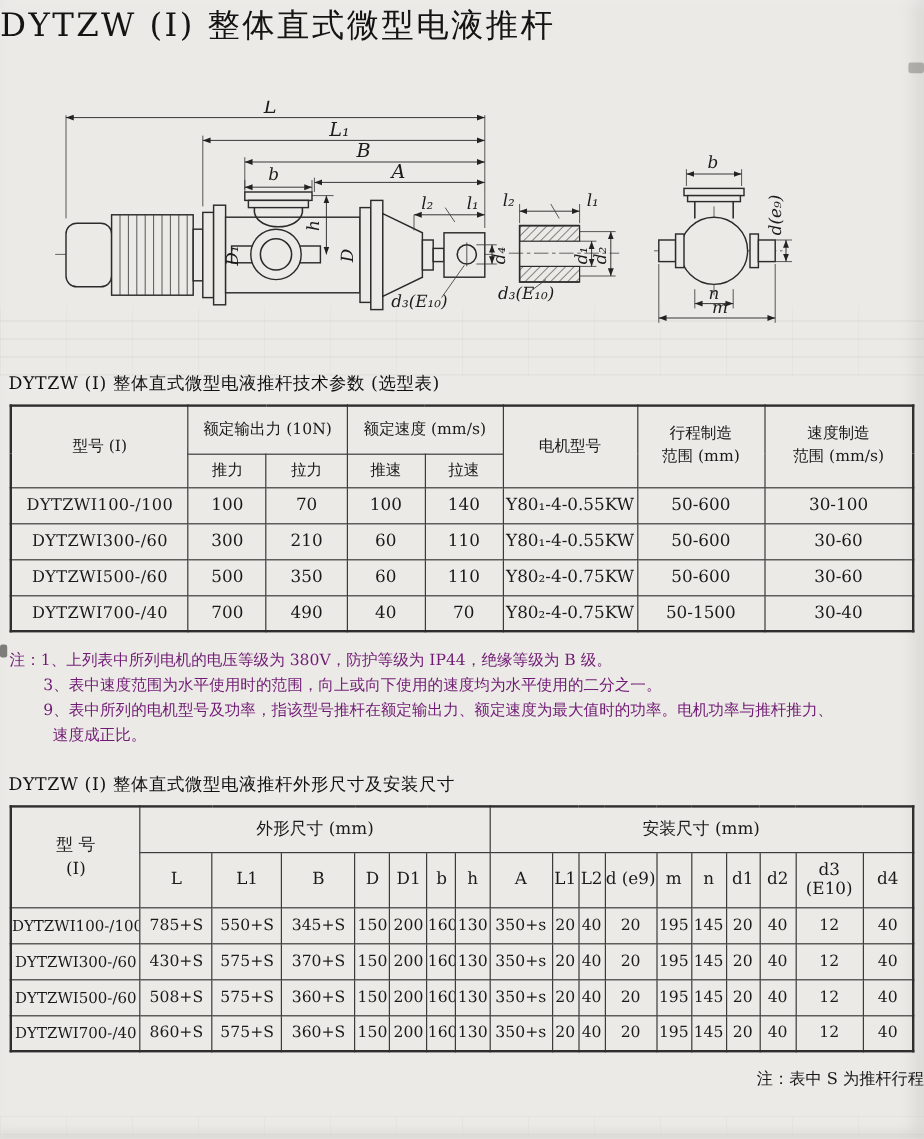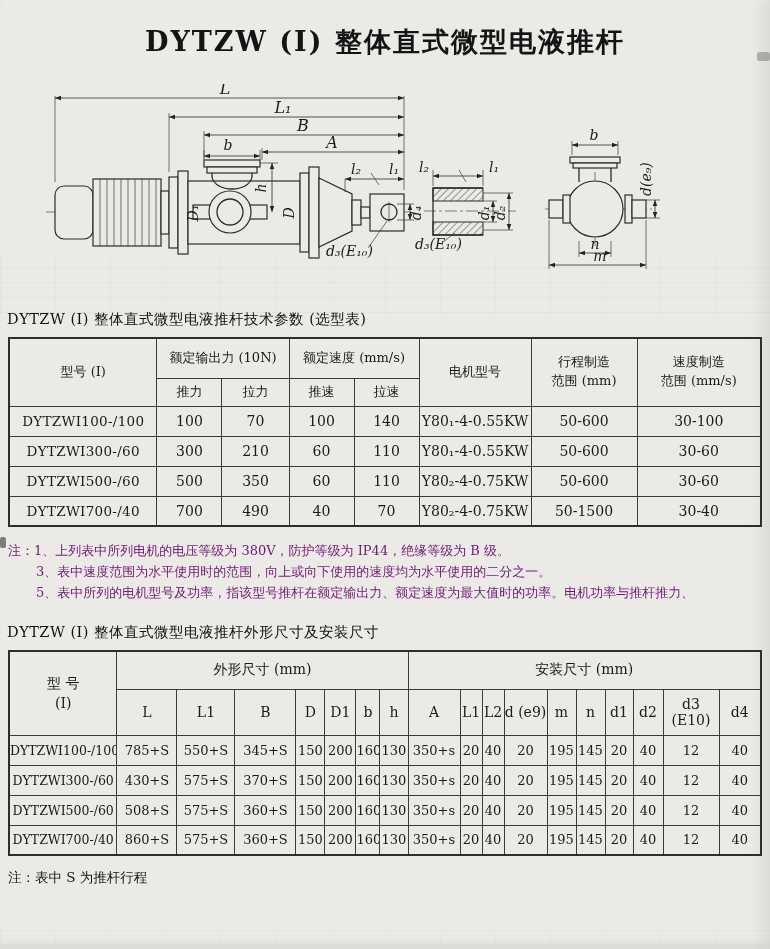--- a/index.html
+++ b/index.html
@@ -6,22 +6,22 @@
   .page{
     position:relative;
     width:770px;height:949px;
     background:#eceae6;
     box-shadow:inset -8px 0 14px rgba(0,0,0,.07), inset 0 -6px 10px rgba(0,0,0,.04), inset 0 4px 8px rgba(255,255,255,.5);
     font-family:"DejaVu Serif","Liberation Serif",serif;
     color:#1c1c1c;
     overflow:hidden;
   }
   .title{
-    height:84px;box-sizing:border-box;padding-top:24px;
-    text-align:center;font-size:27px;font-weight:bold;letter-spacing:2px;color:#141414;
+    height:84px;box-sizing:border-box;padding-top:3px;
+    font-size:27px;font-weight:normal;letter-spacing:2px;color:#141414;
   }
   .drawing{display:block;margin:0;}
   .dline{stroke:#2b2b2b;stroke-width:1.3;fill:none;}
   .dfill{stroke:#2b2b2b;stroke-width:1.2;fill:#eceae6;}
   .thin{stroke:#3a3a3a;stroke-width:.7;fill:none;}
   .dim{stroke:#2f2f2f;stroke-width:.8;fill:none;}
   .cl{stroke:#4a4a4a;stroke-width:.7;stroke-dasharray:12 3 3 3;fill:none;}
   .dimtext{font-size:14px;font-style:italic;fill:#1c1c1c;}
   .dimtext.big{font-size:16px;}
   .section-title{
@@ -47,21 +47,21 @@
   .t2 thead tr.cols{height:46px;}
   .t2 tbody tr{height:30px;}
   .t2 th{font-size:14px;}
   .t2 td{font-size:13px;}
   .t2 td:first-child{font-size:12.5px;}
   .hline{line-height:1.45;}
   .notes{margin:13px 0 0 8px;font-size:13px;line-height:21px;color:#701a75;}
   .notes .n0{padding-left:0;}
   .notes .ind{padding-left:28px;}
   .notes .ind2{padding-left:36px;}
-  .footnote{margin:13px 0 0 8px;font-size:13.5px;color:#171717;}
+  .footnote{margin:13px 0 0 8px;font-size:13.5px;color:#171717;text-align:right;}
   .ghost{position:absolute;left:0;right:0;pointer-events:none;
     background:
       repeating-linear-gradient(0deg, rgba(100,100,100,.055) 0 1px, transparent 1px 15px),
       repeating-linear-gradient(90deg, rgba(100,100,100,.04) 0 1px, transparent 1px 55px);
   }
   .g1{top:255px;height:58px;}
   .g2{top:930px;height:16px;opacity:.8;}
   .smudge{position:absolute;background:#6a6a68;opacity:.45;border-radius:2px;pointer-events:none;}
 </style>
 </head>
@@ -293,21 +293,22 @@
           <td>Y80₂-4-0.75KW</td>
           <td>50-1500</td>
           <td>30-40</td>
         </tr>
       </tbody>
   </table>
 
   <div class="notes">
     <div class="n0"><span>注：</span><span>1、上列表中所列电机的电压等级为 380V，防护等级为 IP44，绝缘等级为 B 级。</span></div>
     <div class="ind">3、表中速度范围为水平使用时的范围，向上或向下使用的速度均为水平使用的二分之一。</div>
-    <div class="ind">5、表中所列的电机型号及功率，指该型号推杆在额定输出力、额定速度为最大值时的功率。电机功率与推杆推力、</div>
+    <div class="ind">9、表中所列的电机型号及功率，指该型号推杆在额定输出力、额定速度为最大值时的功率。电机功率与推杆推力、</div>
+    <div class="ind2">速度成正比。</div>
   </div>
 
   <div class="section-title second">DYTZW (I) 整体直式微型电液推杆外形尺寸及安装尺寸</div>
 
   <table class="t2">
     <colgroup>
       <col style="width:108px">
         <col style="width:60px">
         <col style="width:58px">
         <col style="width:61px">

